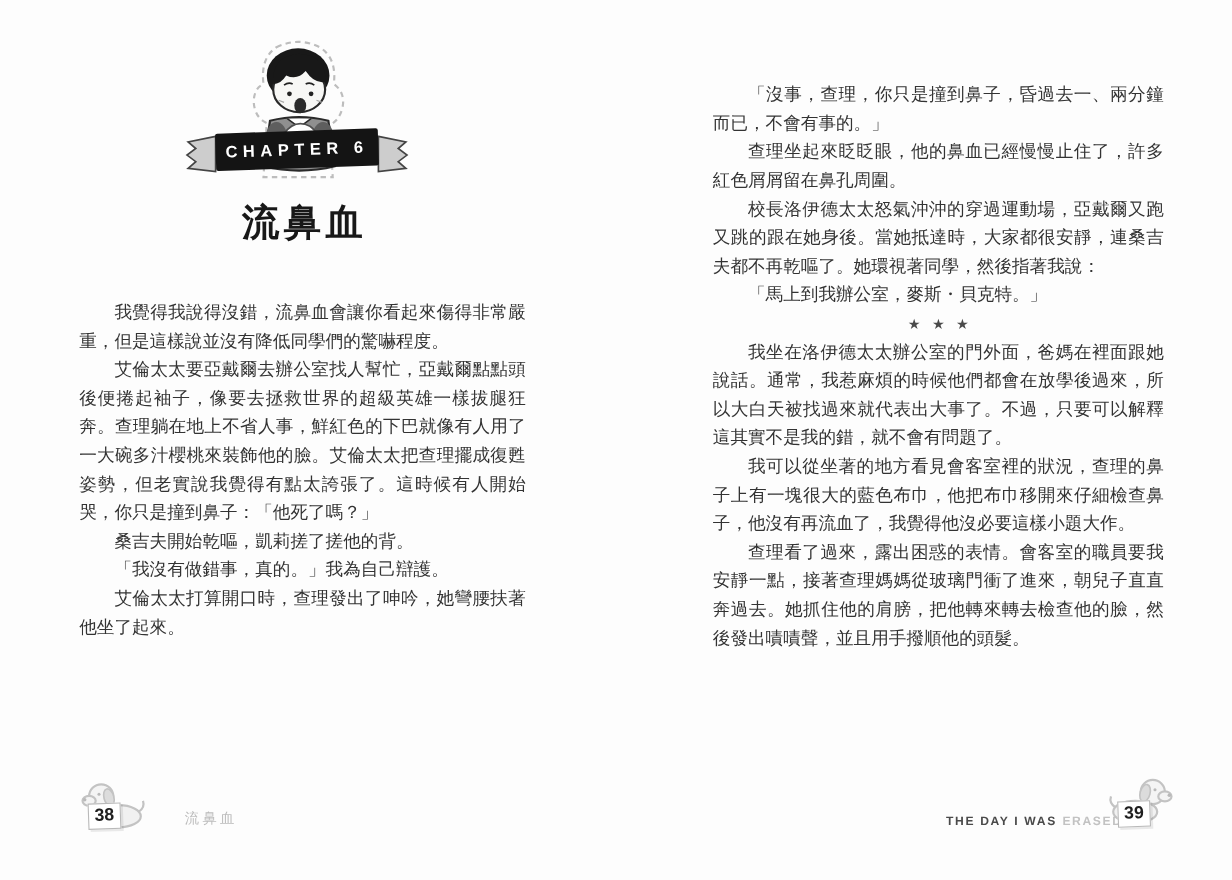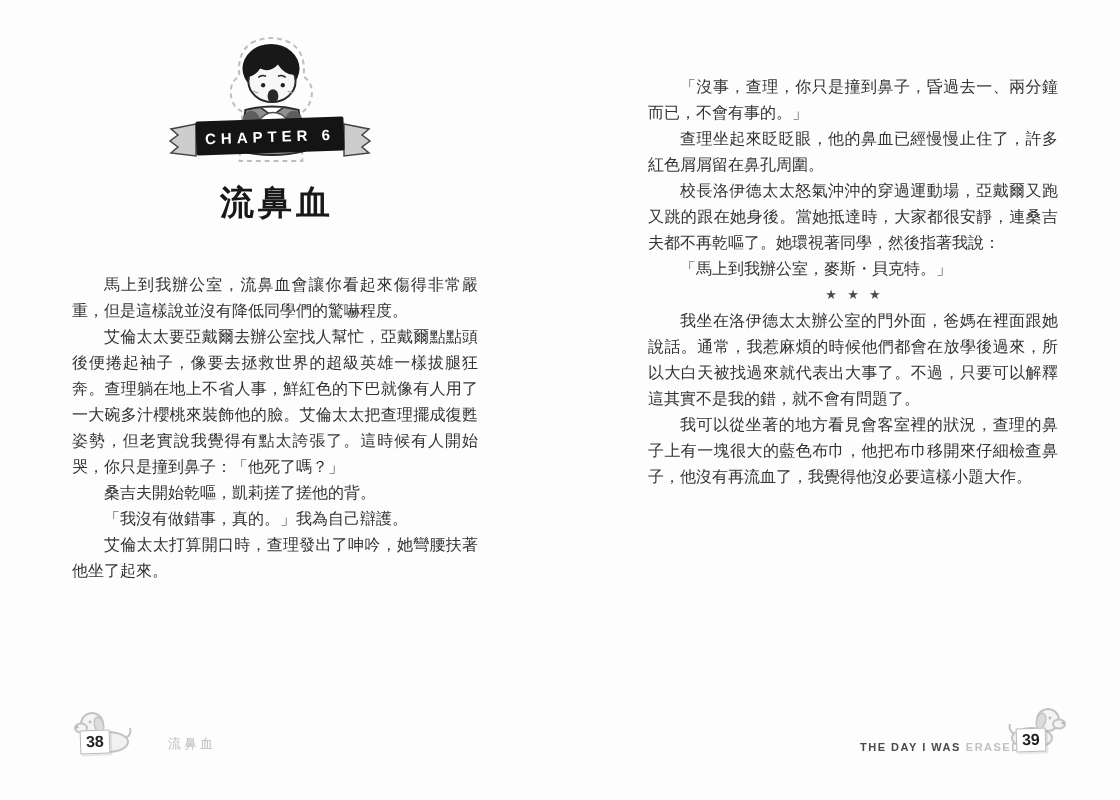--- a/index.html
+++ b/index.html
@@ -154,21 +154,21 @@
       </svg>
       <svg class="tail tail-right" viewBox="0 0 30 36">
         <path d="M28,2 L3,7 L10,13 L2,19 L10,25 L3,31 L28,34 Z" fill="#cdcdcd" stroke="#444444" stroke-width="1.5"></path>
       </svg>
       <div class="banner-bar">CHAPTER 6</div>
     </div>
 
     <h1 class="chapter-title">流鼻血</h1>
 
     <div class="body-text left-body">
-      <p>馬上到我辦公室，流鼻血會讓你看起來傷得非常嚴重，但是這樣說並沒有降低同學們的驚嚇程度。</p>
+      <p>我覺得我說得沒錯，流鼻血會讓你看起來傷得非常嚴重，但是這樣說並沒有降低同學們的驚嚇程度。</p>
       <p>艾倫太太要亞戴爾去辦公室找人幫忙，亞戴爾點點頭後便捲起袖子，像要去拯救世界的超級英雄一樣拔腿狂奔。查理躺在地上不省人事，鮮紅色的下巴就像有人用了一大碗多汁櫻桃來裝飾他的臉。艾倫太太把查理擺成復甦姿勢，但老實說我覺得有點太誇張了。這時候有人開始哭，你只是撞到鼻子：「他死了嗎？」</p>
       <p>桑吉夫開始乾嘔，凱莉搓了搓他的背。</p>
       <p>「我沒有做錯事，真的。」我為自己辯護。</p>
       <p>艾倫太太打算開口時，查理發出了呻吟，她彎腰扶著他坐了起來。</p>
     </div>
 
     <div class="footer-left">
       <svg class="dog-icon dog-flip" viewBox="0 0 62 48">
         <ellipse cx="26" cy="36" rx="20" ry="10" fill="#f1f1f1" stroke="#c3c3c3" stroke-width="2"></ellipse>
         <path d="M8,32 q-6,-4 -4,-10" fill="none" stroke="#c3c3c3" stroke-width="2"></path>
@@ -186,20 +186,21 @@
   <div class="page">
 
     <div class="body-text right-body">
       <p>「沒事，查理，你只是撞到鼻子，昏過去一、兩分鐘而已，不會有事的。」</p>
       <p>查理坐起來眨眨眼，他的鼻血已經慢慢止住了，許多紅色屑屑留在鼻孔周圍。</p>
       <p>校長洛伊德太太怒氣沖沖的穿過運動場，亞戴爾又跑又跳的跟在她身後。當她抵達時，大家都很安靜，連桑吉夫都不再乾嘔了。她環視著同學，然後指著我說：</p>
       <p>「馬上到我辦公室，麥斯・貝克特。」</p>
       <div class="stars">★ ★ ★</div>
       <p>我坐在洛伊德太太辦公室的門外面，爸媽在裡面跟她說話。通常，我惹麻煩的時候他們都會在放學後過來，所以大白天被找過來就代表出大事了。不過，只要可以解釋這其實不是我的錯，就不會有問題了。</p>
       <p>我可以從坐著的地方看見會客室裡的狀況，查理的鼻子上有一塊很大的藍色布巾，他把布巾移開來仔細檢查鼻子，他沒有再流血了，我覺得他沒必要這樣小題大作。</p>
+      <p>查理看了過來，露出困惑的表情。會客室的職員要我安靜一點，接著查理媽媽從玻璃門衝了進來，朝兒子直直奔過去。她抓住他的肩膀，把他轉來轉去檢查他的臉，然後發出嘖嘖聲，並且用手撥順他的頭髮。</p>
     </div>
 
     <div class="footer-right">
       <div class="book-title">
         <span>THE DAY I WAS</span><span class="outline">ERASED</span>
       </div>
       <svg class="dog-icon" viewBox="0 0 62 48">
         <ellipse cx="26" cy="36" rx="20" ry="10" fill="#f1f1f1" stroke="#c3c3c3" stroke-width="2"></ellipse>
         <path d="M8,32 q-6,-4 -4,-10" fill="none" stroke="#c3c3c3" stroke-width="2"></path>
         <circle cx="42" cy="18" r="11" fill="#f4f4f4" stroke="#c3c3c3" stroke-width="2"></circle>

